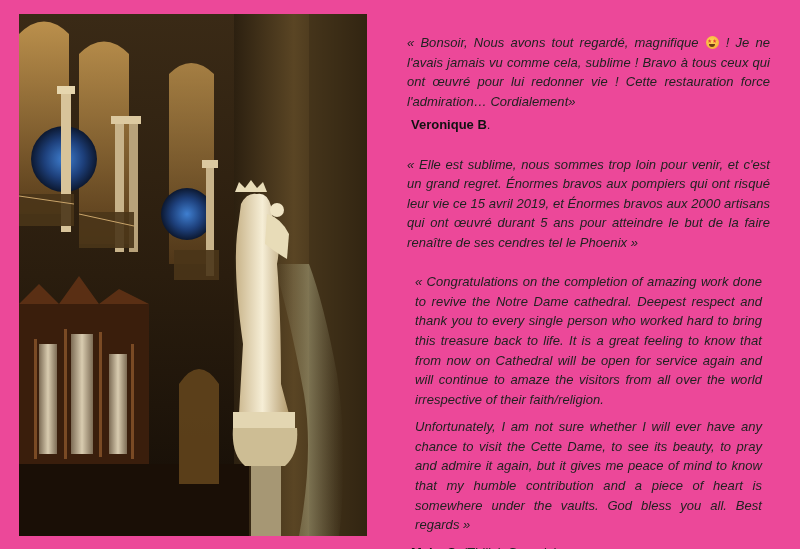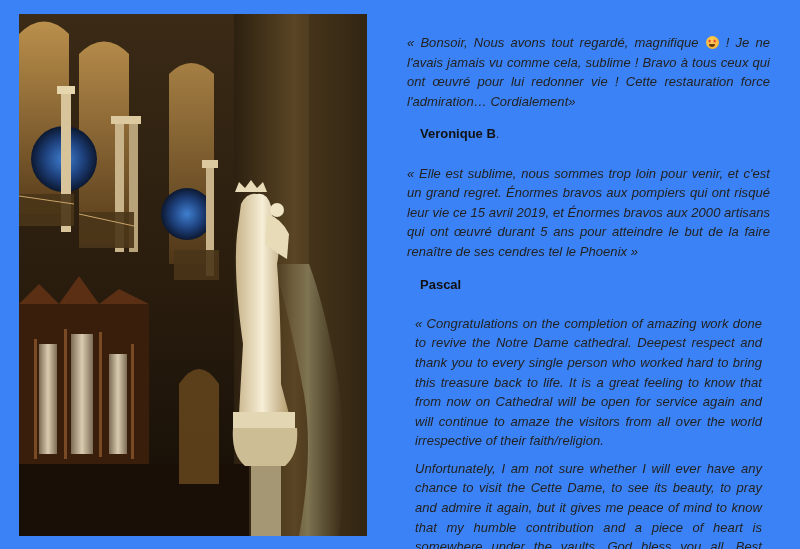--- a/index.html
+++ b/index.html
@@ -7,21 +7,21 @@
       padding: 0;
       width: 800px;
       height: 549px;
       background: #f1f1f1;
       overflow: hidden;
     }
     .page {
       position: relative;
       width: 800px;
       height: 549px;
-      background: #3b82f6;
+      background: #ec4899;
     }
     
     .photo {
       position: absolute;
       left: 19px;
       top: 14px;
       width: 348px;
       height: 522px;
       overflow: hidden;
       background: #1c140a;
@@ -44,21 +44,21 @@
     }
     .quote {
       font-style: italic;
       text-align: justify;
       text-align-last: left;
       margin: 0;
       letter-spacing: 0.05px;
     }
     .quote p { margin: 8px; text-align: justify; }
     .author {
-      margin: 13px;
+      margin: 4px;
       font-style: normal;
     }
     .author-name { font-weight: bold; color: #111; }
     .author-suffix { font-weight: normal; color: #222; }
     .emoji {
       display: inline-block;
       width: 13px;
       height: 13px;
       border-radius: 50%;
       background: radial-gradient(circle at 45% 40%, #ffd45a, #f2a92b);
@@ -186,21 +186,20 @@
 
   <div class="testimonials">
 
     <div class="testimonial">
       <p class="quote"><span>« Bonsoir, Nous avons tout regardé, magnifique </span><span class="emoji"><span class="mouth"></span></span><span> ! Je ne l'avais jamais vu comme cela, sublime ! Bravo à tous ceux qui ont œuvré pour lui redonner vie ! Cette restauration force l'admiration… Cordialement»</span></p>
       <p class="author"><span class="author-name">Veronique B</span><span class="author-suffix">.</span></p>
     </div>
 
     <div class="testimonial">
       <p class="quote">« Elle est sublime, nous sommes trop loin pour venir, et c'est un grand regret. Énormes bravos aux pompiers qui ont risqué leur vie ce 15 avril 2019, et Énormes bravos aux 2000 artisans qui ont œuvré durant 5 ans pour atteindre le but de la faire renaître de ses cendres tel le Phoenix »</p>
-      <p class="author"><span class="author-name">Pascal</span><span class="author-suffix"></span></p>
     </div>
 
     <div class="testimonial">
       <div class="quote">
         <p>« Congratulations on the completion of amazing work done to revive the Notre Dame cathedral. Deepest respect and thank you to every single person who worked hard to bring this treasure back to life. It is a great feeling to know that from now on Cathedral will be open for service again and will continue to amaze the visitors from all over the world irrespective of their faith/religion.</p>
         <p>Unfortunately, I am not sure whether I will ever have any chance to visit the Cette Dame, to see its beauty, to pray and admire it again, but it gives me peace of mind to know that my humble contribution and a piece of heart is somewhere under the vaults. God bless you all. Best regards »</p>
       </div>
       <p class="author"><span class="author-name">Maka S</span><span class="author-suffix">. (Tbilisi, Georgia)</span></p>
     </div>
 

